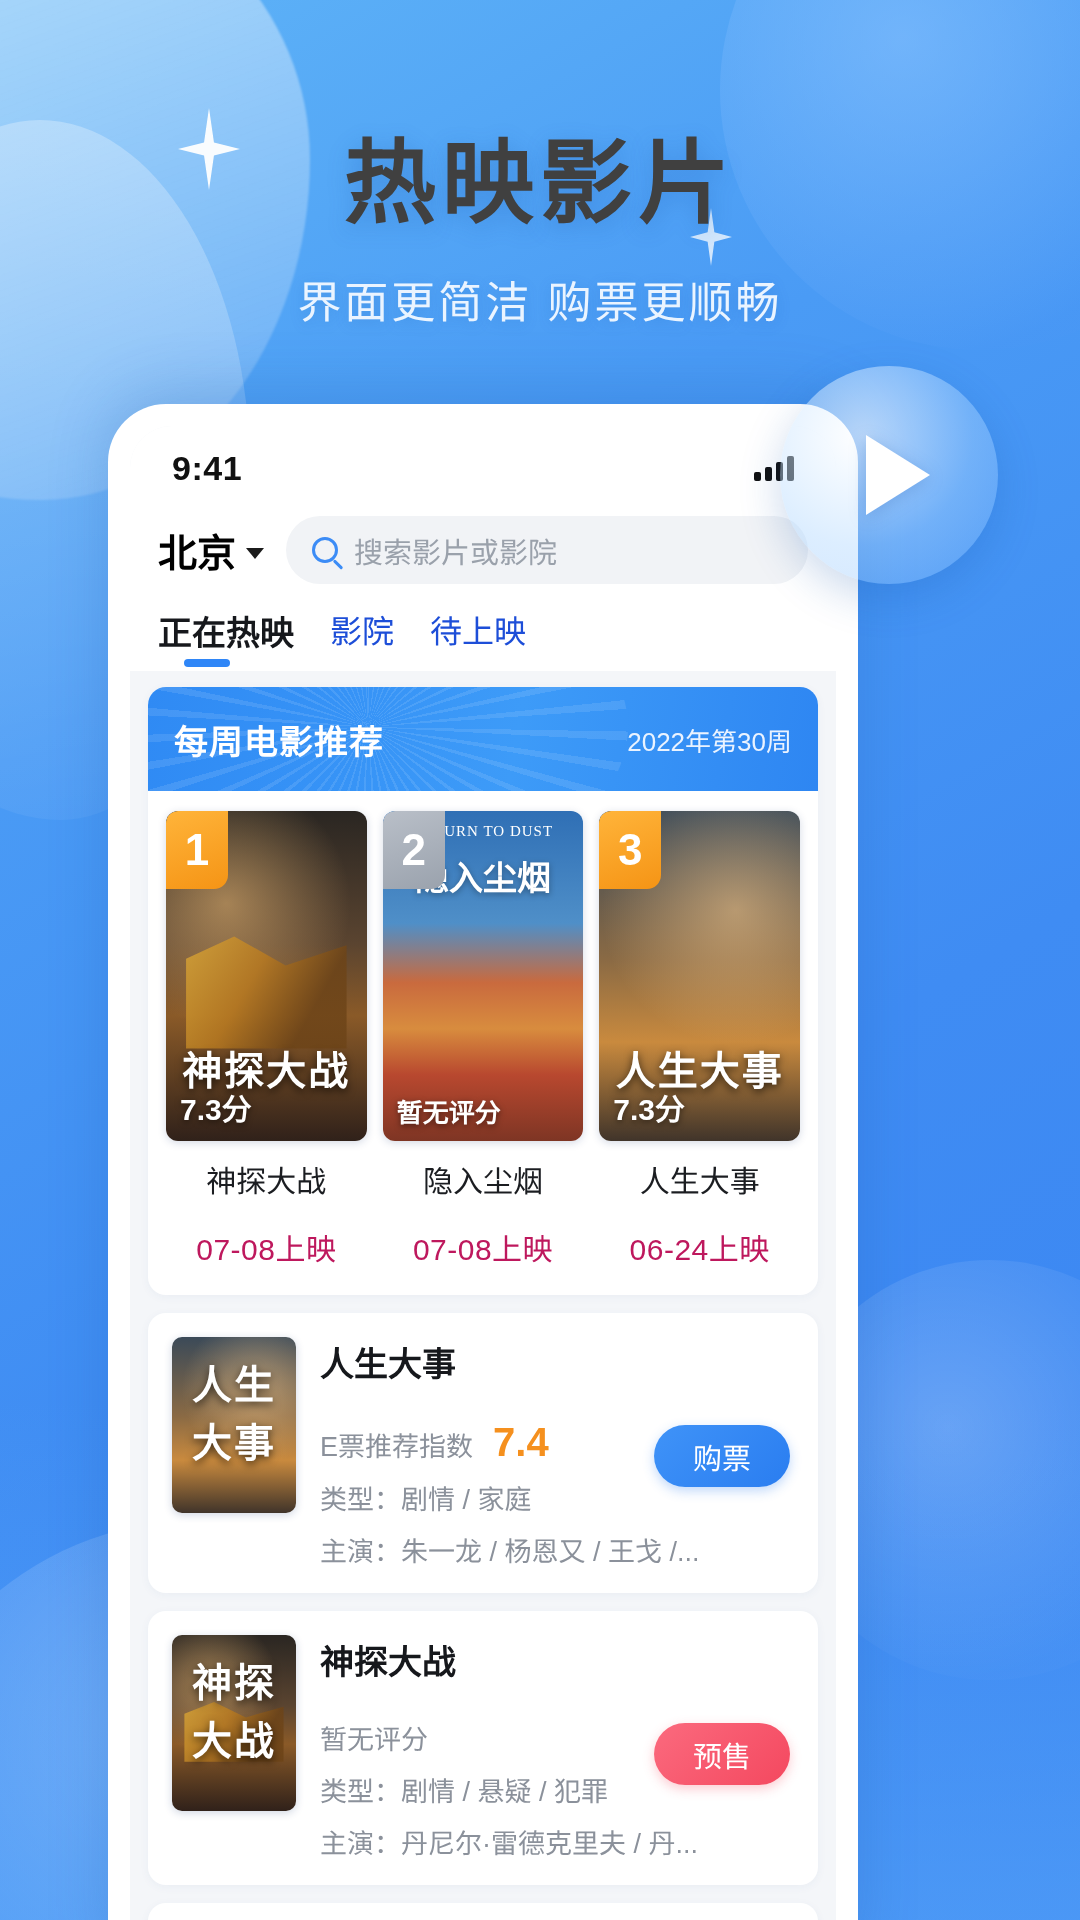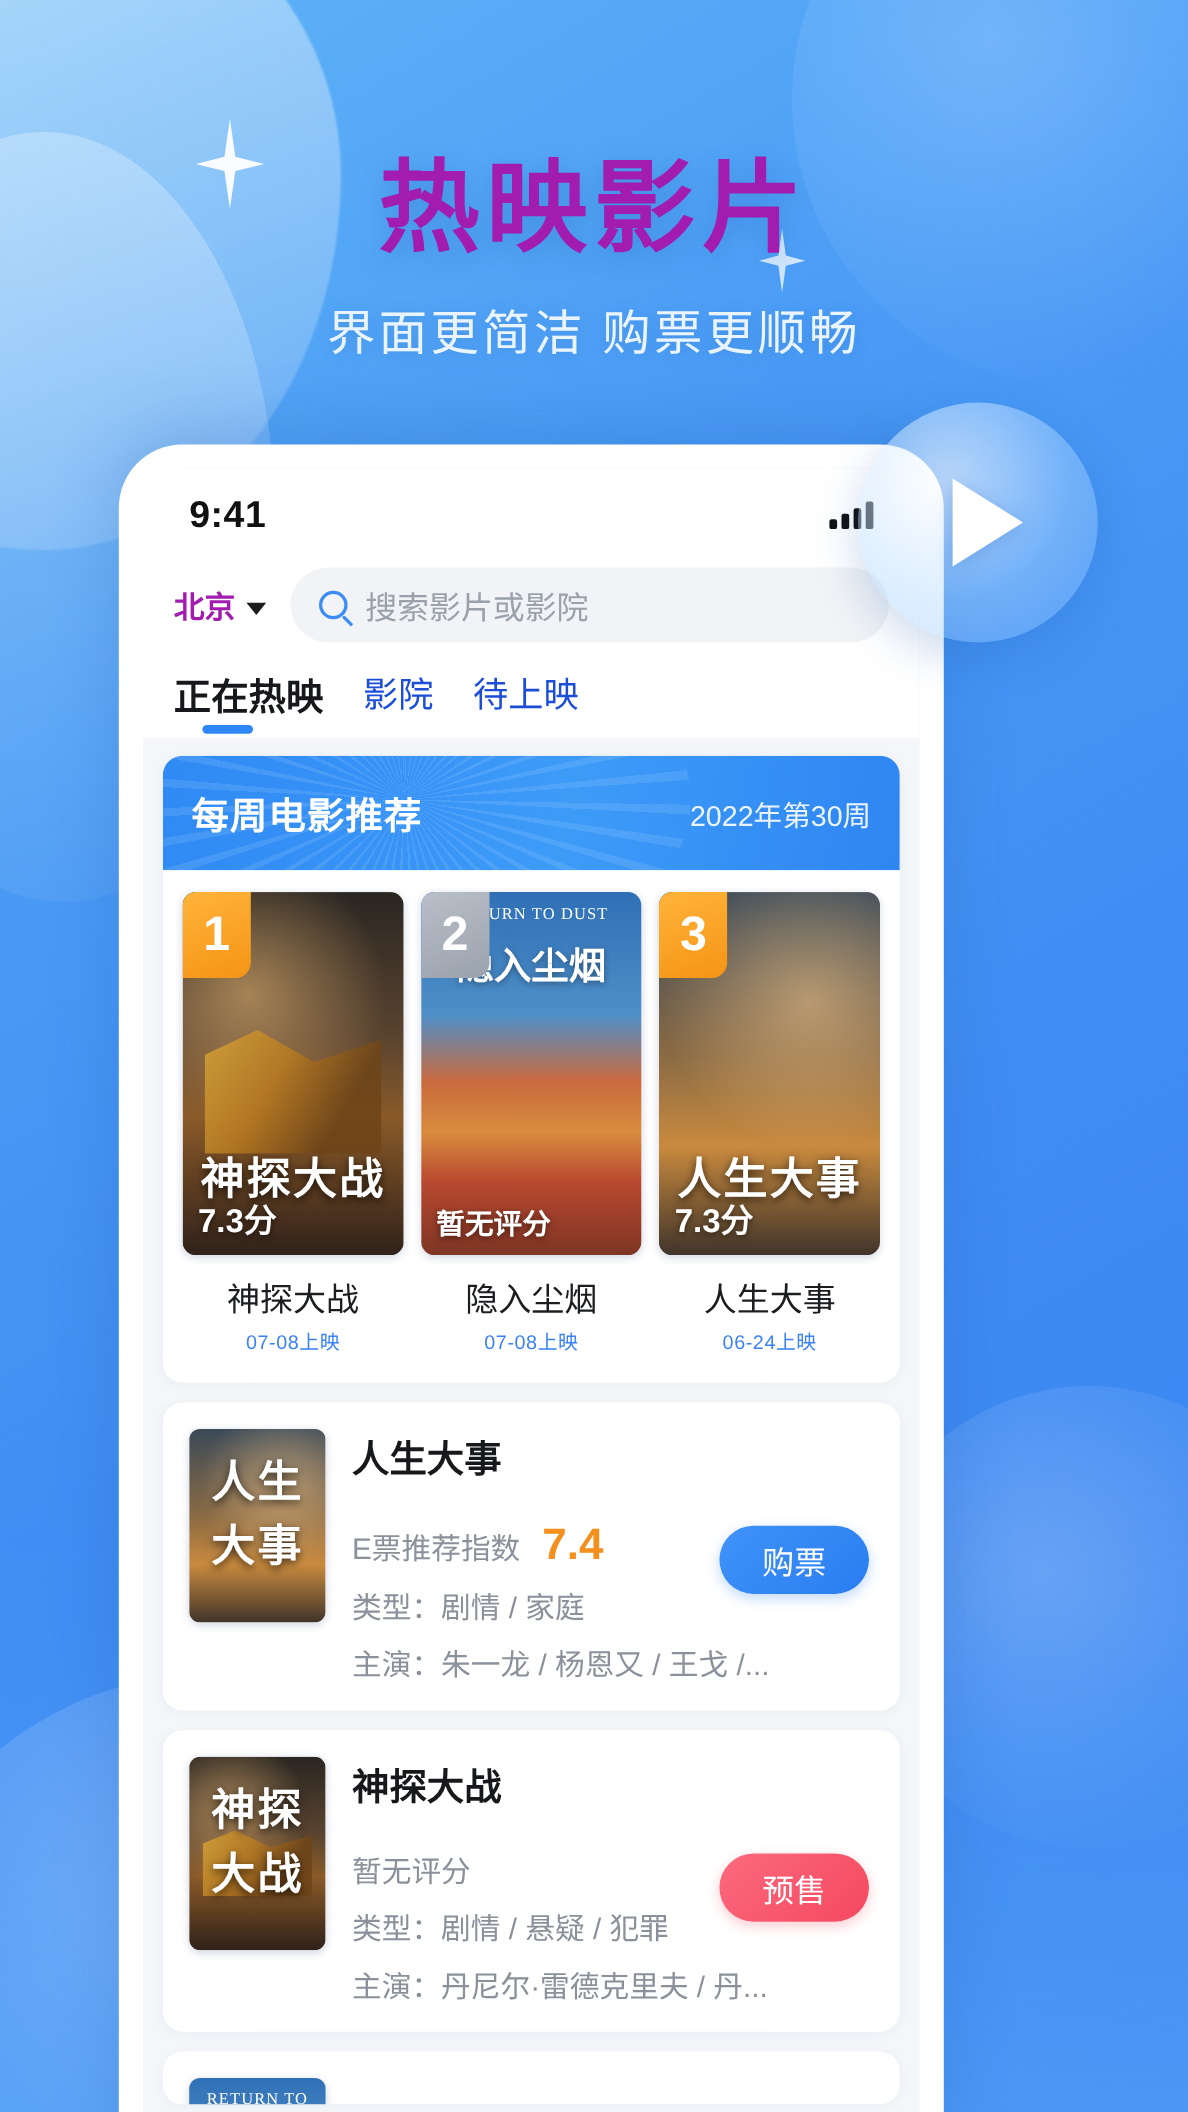--- a/index.html
+++ b/index.html
@@ -32,23 +32,24 @@
     transform:translate(-50%,-50%);background:#fff;}
   .spark::before{width:var(--w);height:var(--h);
     clip-path:polygon(50% 0%,58% 42%,100% 50%,58% 58%,50% 100%,42% 58%,0% 50%,42% 42%);}
   .spark::after{display:none;}
   .spark-1{left:178px;top:108px;--w:62px;--h:82px;width:62px;height:82px;opacity:.95;}
   .spark-2{left:690px;top:208px;--w:42px;--h:58px;width:42px;height:58px;opacity:.75;}
 
   
   .hero{position:absolute;left:0;right:0;top:140px;text-align:center;}
   .hero-title{
-    font-size:92px;line-height:1.1;font-weight:bold;color:#a21caf;
+    font-size:92px;line-height:1.1;font-weight:bold;color:#404040;
     letter-spacing:6px;
     text-shadow:0 6px 22px rgba(28,90,180,.28);
+    font-family:Liberation Mono, monospace;
   }
   .hero-sub{
     margin-top:26px;font-size:44px;color:#eaf4ff;letter-spacing:3px;font-weight:400;
     text-shadow:0 3px 14px rgba(28,90,180,.22);
   }
 
   
   .play-wrap{position:absolute;right:82px;top:366px;width:218px;height:218px;border-radius:50%;
     background:radial-gradient(circle at 38% 32%,rgba(255,255,255,.62),rgba(173,214,255,.42) 55%,rgba(120,180,250,.34) 100%);
     box-shadow:0 14px 42px rgba(25,85,175,.22);
@@ -68,21 +69,21 @@
     justify-content:space-between;padding:0 42px;flex:none;gap:43px;}
   .status-time{font-size:34px;font-weight:bold;color:#111;letter-spacing:.5px;}
   .signal{display:flex;align-items:flex-end;gap:4px;height:26px;}
   .signal i{display:block;width:7px;background:#111;border-radius:2px;}
   .signal i:nth-child(1){height:9px;}
   .signal i:nth-child(2){height:14px;}
   .signal i:nth-child(3){height:19px;}
   .signal i:nth-child(4){height:25px;}
 
   .searchrow{background:#fff;display:flex;align-items:center;gap:22px;padding:6px 28px 16px 28px;flex:none;}
-  .city{display:flex;align-items:center;gap:10px;font-size:28px;font-weight:bold;color:#a21caf;white-space:nowrap;}
+  .city{display:flex;align-items:center;gap:10px;font-size:39px;font-weight:bold;color:#000000;white-space:nowrap;}
   .caret{width:0;height:0;border-left:9px solid transparent;border-right:9px solid transparent;
     border-top:11px solid #1b1b1b;margin-top:6px;}
   .searchbox{flex:1;height:68px;background:#f1f3f6;border-radius:34px;display:flex;align-items:center;
     gap:16px;padding:0 26px;}
   .search-ico{width:26px;height:26px;border:3px solid #3c8cf6;border-radius:50%;position:relative;flex:none;}
   .search-ico::after{content:"";position:absolute;right:-9px;bottom:-6px;width:12px;height:3px;
     background:#3c8cf6;border-radius:2px;transform:rotate(45deg);}
   .search-ph{font-size:29px;color:#9aa1ab;}
 
   .tabs{background:#fff;display:flex;align-items:flex-start;gap:36px;padding:6px 28px 0 28px;flex:none;}
@@ -108,21 +109,21 @@
     box-shadow:0 2px 8px rgba(20,50,110,.18);}
   .rank{position:absolute;left:0;top:0;width:62px;height:78px;color:#fff;font-size:44px;font-weight:bold;
     display:flex;align-items:center;justify-content:center;z-index:3;
     border-radius:12px 0 14px 0;}
   .rank.gold{background:linear-gradient(160deg,#ffb43a,#f59415);}
   .rank.silver{background:linear-gradient(160deg,#b9bfc8,#9aa2ad);}
   .score{position:absolute;left:14px;bottom:12px;color:#fff;font-size:30px;font-weight:bold;z-index:3;
     text-shadow:0 2px 6px rgba(0,0,0,.55);}
   .score.small{font-size:26px;}
   .wk-name{margin-top:16px;font-size:30px;color:#1b1d21;font-weight:500;}
-  .wk-date{margin-top:4px;font-size:18px;color:#3b82f6;letter-spacing:.5px;}
+  .wk-date{margin-top:24px;font-size:30px;color:#be185d;letter-spacing:.5px;}
 
   
   .p1{background:
       radial-gradient(circle at 30% 28%,rgba(240,190,120,.55),transparent 45%),
       linear-gradient(180deg,#2a2622 0%,#5a4430 40%,#8a5a28 62%,#30211a 100%);}
   .p1::before{content:"";position:absolute;left:10%;top:38%;width:80%;height:34%;
     background:linear-gradient(120deg,#d9a637,#b87a21 40%,#6d4418 75%);opacity:.85;
     clip-path:polygon(0 20%,30% 0,62% 26%,100% 8%,100% 100%,0 100%);}
   .p1::after{content:"神探大战";position:absolute;left:0;right:0;bottom:44px;text-align:center;
     font-size:40px;font-weight:bold;color:#fff;text-shadow:0 3px 8px rgba(0,0,0,.7);letter-spacing:2px;}

